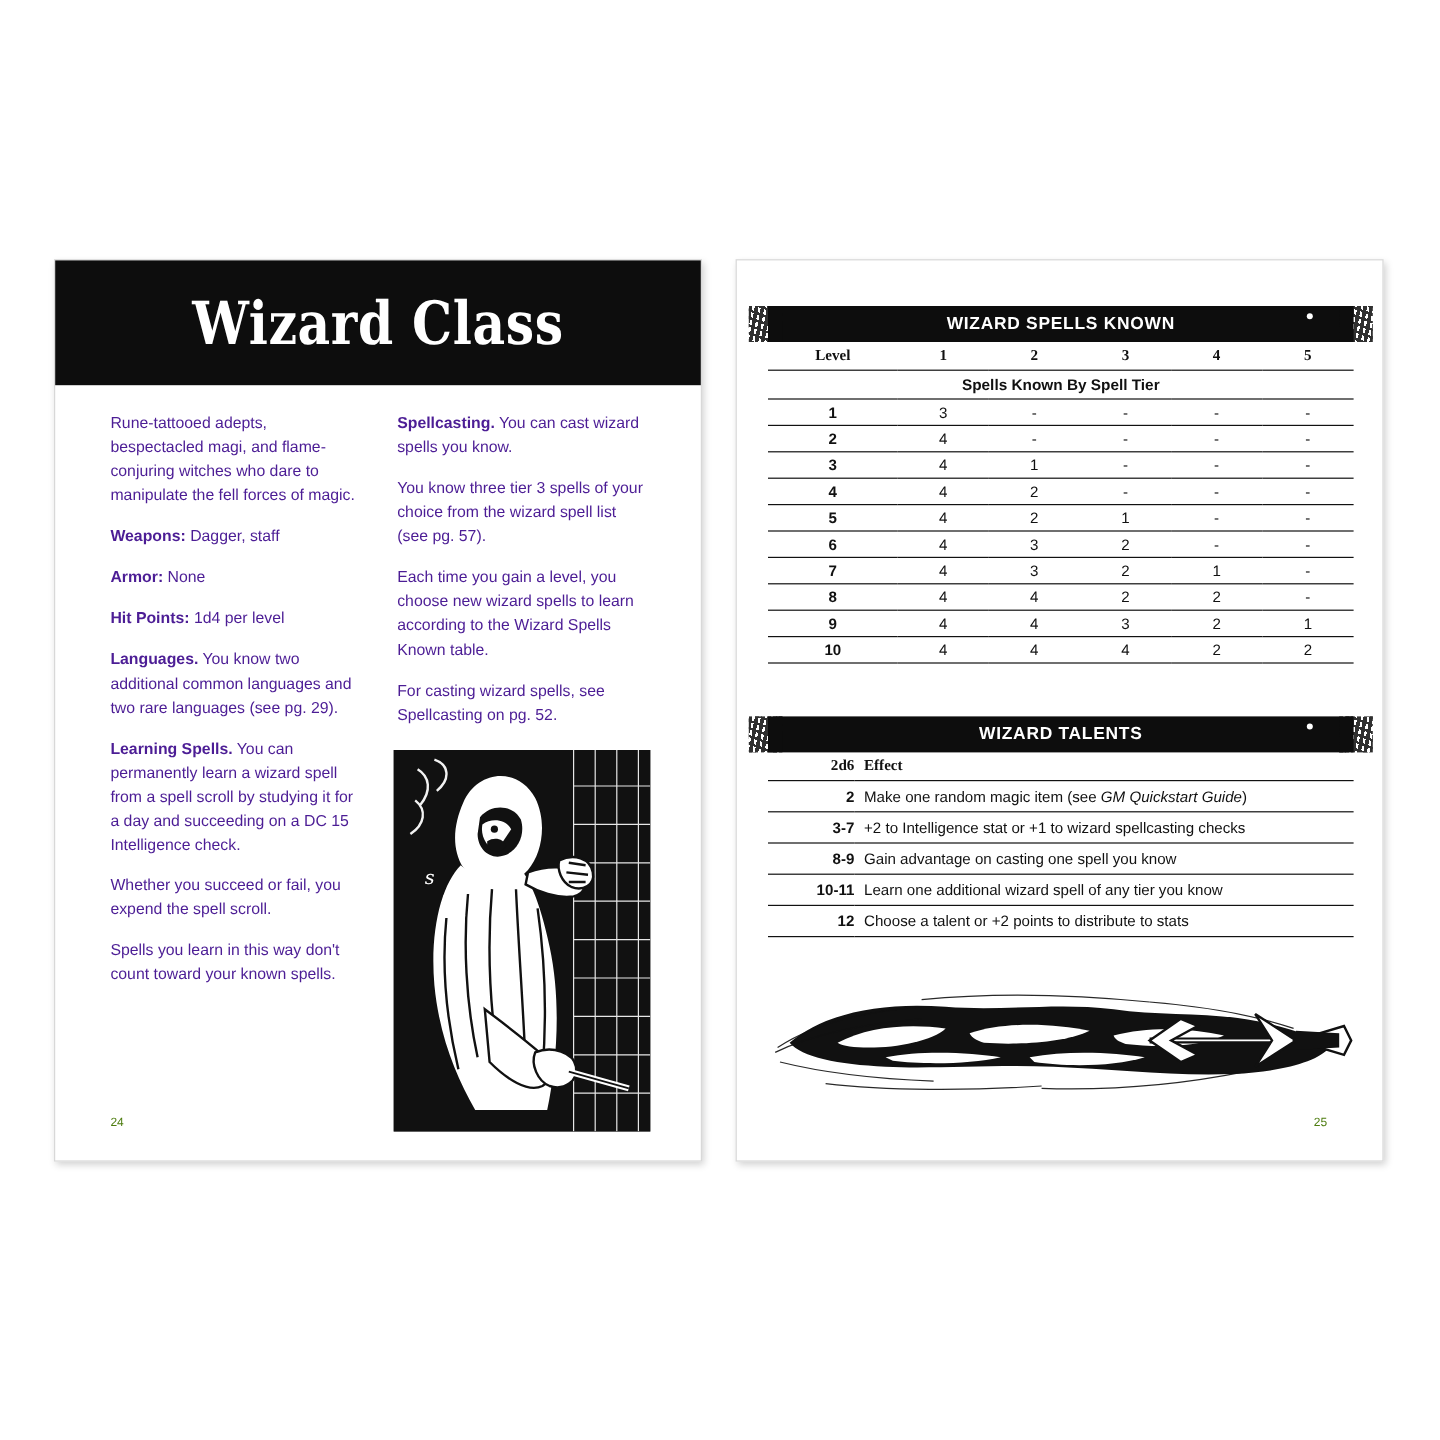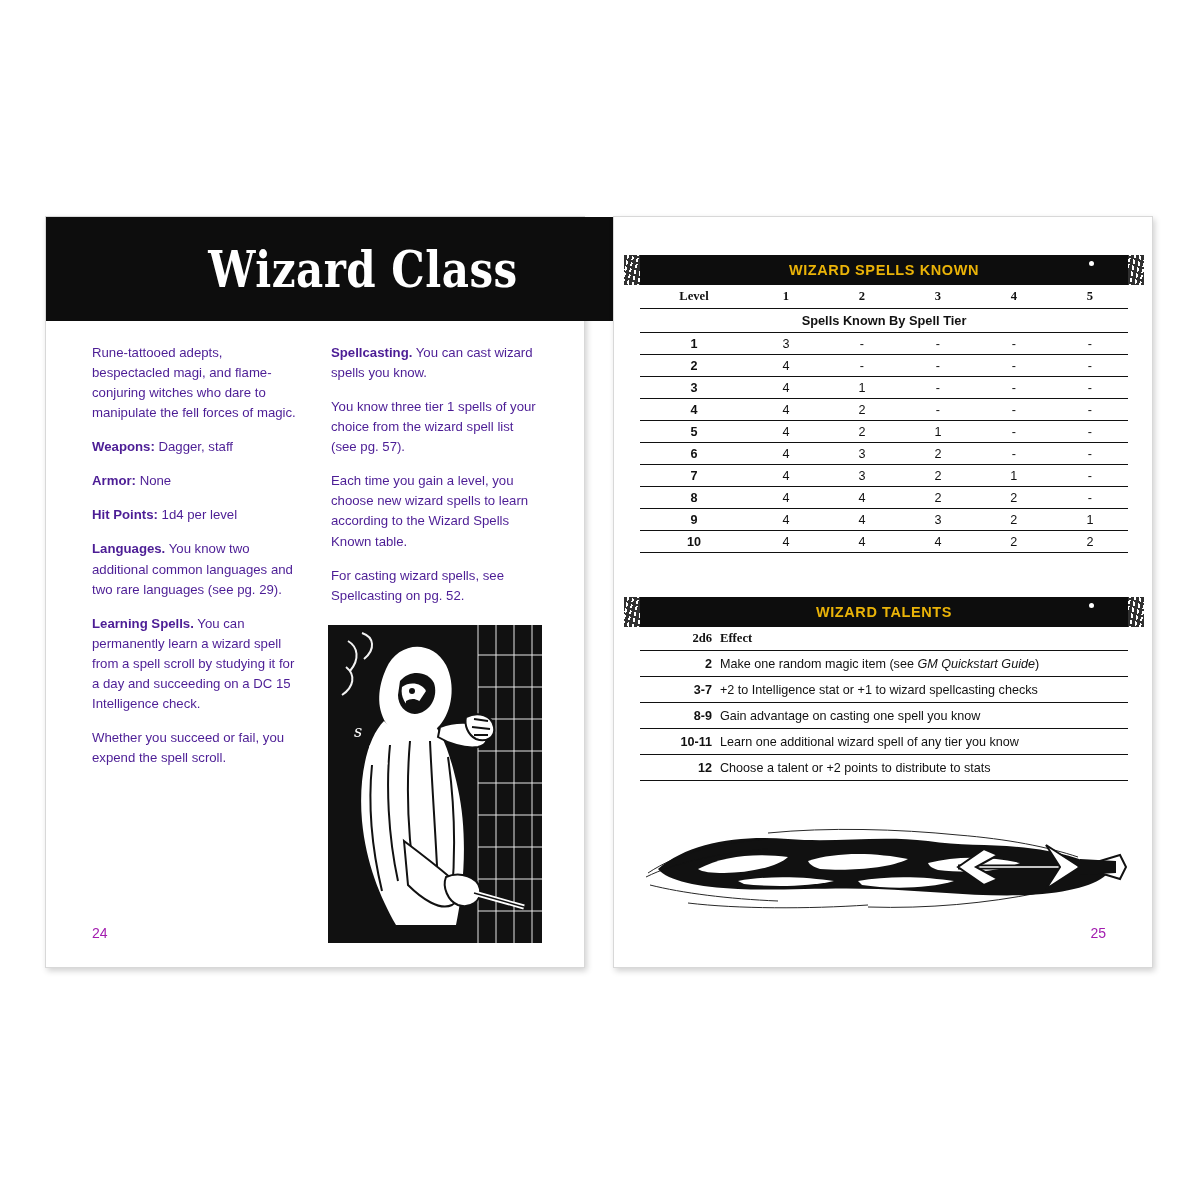--- a/index.html
+++ b/index.html
@@ -45,21 +45,20 @@
   
   .title-band {
     position: absolute;
     left: 0; top: 0;
     width: 100%;
     height: 104px;
     background: #0d0d0d;
     display: flex;
     align-items: center;
     justify-content: center;
-    padding-left: 48px;
   }
   .title-text {
     color: #fff;
     font-family: "DejaVu Serif", serif;
     font-weight: bold;
     font-size: 42px;
     letter-spacing: 0.5px;
     transform: scaleY(1.18);
   }
 
@@ -89,22 +88,22 @@
     left: 282px;
     top: 408px;
     width: 214px;
     height: 318px;
     background: #111;
     overflow: hidden;
   }
 
   .page-num {
     position: absolute;
-    font-size: 14px;
-    color: #a21caf;
+    font-size: 10px;
+    color: #4d7c0f;
   }
   .page-num-left { left: 46px; bottom: 26px; }
   .page-num-right { right: 46px; bottom: 26px; margin-top: 20px; }
 
   
   .table-block {
     position: absolute;
     left: 26px;
     width: 488px;
   }
@@ -113,21 +112,21 @@
 
   .tbl-header {
     position: relative;
     height: 30px;
     background: #0d0d0d;
     display: flex;
     align-items: center;
     justify-content: center;
   }
   .tbl-header-text {
-    color: #eab308;
+    color: #ffffff;
     font-size: 14.5px;
     font-weight: bold;
     letter-spacing: 0.6px;
   }
   .tbl-header .edge {
     position: absolute;
     top: 0; bottom: 0;
     width: 28px;
     background:
       repeating-linear-gradient(100deg, #0d0d0d 0 3px, transparent 3px 5px),
@@ -207,25 +206,26 @@
     <div class="cols">
 
       <div class="col">
         <p>Rune-tattooed adepts, bespectacled magi, and flame-conjuring witches who dare to manipulate the fell forces of magic.</p>
         <p><b>Weapons:</b><span> Dagger, staff</span></p>
         <p><b>Armor:</b><span> None</span></p>
         <p><b>Hit Points:</b><span> 1d4 per level</span></p>
         <p><b>Languages.</b><span> You know two additional common languages and two rare languages (see pg. 29).</span></p>
         <p><b>Learning Spells.</b><span> You can permanently learn a wizard spell from a spell scroll by studying it for a day and succeeding on a DC 15 Intelligence check.</span></p>
         <p>Whether you succeed or fail, you expend the spell scroll.</p>
+        <p>Spells you learn in this way don't count toward your known spells.</p>
       </div>
 
       <div class="col">
         <p><b>Spellcasting.</b><span> You can cast wizard spells you know.</span></p>
-        <p>You know three tier 1 spells of your choice from the wizard spell list (see pg. 57).</p>
+        <p>You know three tier 3 spells of your choice from the wizard spell list (see pg. 57).</p>
         <p>Each time you gain a level, you choose new wizard spells to learn according to the Wizard Spells Known table.</p>
         <p>For casting wizard spells, see Spellcasting on pg. 52.</p>
       </div>
     </div>
 
     <div class="illo">
       <svg viewBox="0 0 214 318" width="214" height="318" aria-hidden="true">
         <rect x="0" y="0" width="214" height="318" fill="#111"></rect>
 
         <g stroke="#fff" stroke-width="1" opacity="0.9">

